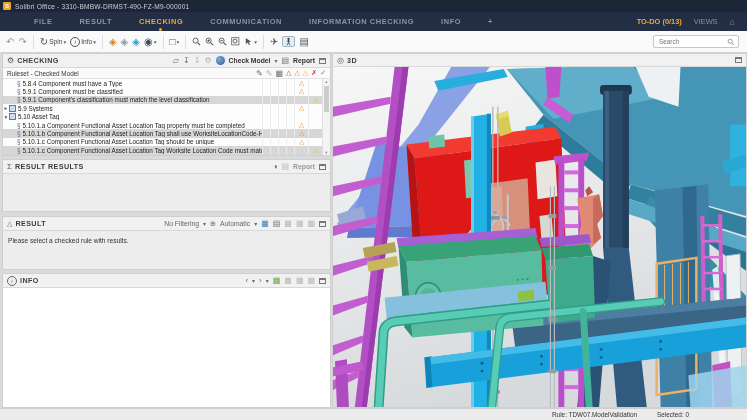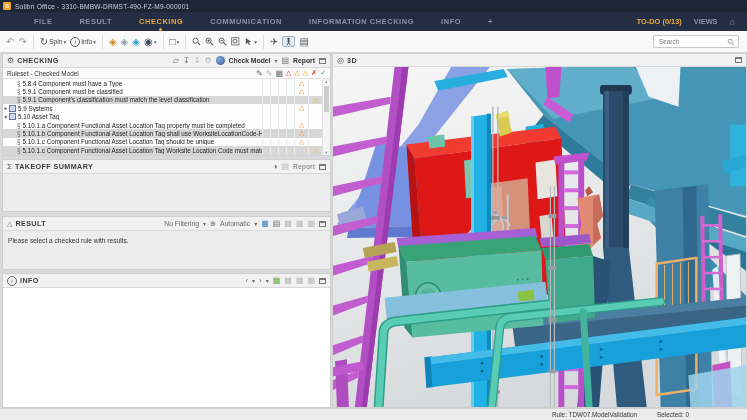--- a/index.html
+++ b/index.html
@@ -14,21 +14,21 @@
   
   .menubar{position:absolute;left:0;top:12px;width:747px;height:19px;background:#232e45;
            display:flex;align-items:center;box-sizing:border-box;padding:0 12px 0 34px;}
   .menu-item{color:#8a93a8;font-size:7.4px;font-weight:bold;letter-spacing:.6px;margin-right:27px;
              position:relative;cursor:default;}
   .menu-item.active{color:#e8a93a;}
   .menu-item.active::after{content:"";position:absolute;left:45%;bottom:-5px;width:3px;height:3px;
              border-radius:50%;background:#e8a93a;}
   .menu-right{margin-left:auto;display:flex;align-items:center;gap:12px;}
   .todo{color:#e8a93a;font-size:7.4px;font-weight:bold;}
-  .views{color:#8a93a8;font-size:7.4px;font-weight:bold;}
+  .views{color:#8a93a8;font-size:7.4px;font-weight:normal;}
   .home{color:#9aa3b8;font-size:9px;}
   
   .toolbar{position:absolute;left:0;top:31px;width:747px;height:22px;background:#fafafa;
            border-bottom:1px solid #d4d4d4;display:flex;align-items:center;box-sizing:border-box;
            padding:0 8px 0 4px;color:#4a4a4a;}
   .tbtn{display:flex;align-items:center;font-size:10px;color:#555;margin:0 2px;gap:1px;}
   .tbtn .lbl{font-size:6.6px;color:#444;}
   .tbtn .dd{font-size:5.5px;color:#666;}
   .tsep{width:1px;height:14px;background:#ddd;margin:0 4px;}
   .gem1{color:#d4881f;} .gem2{color:#8d98a5;} .gem3{color:#2f9ad0;}
@@ -337,21 +337,21 @@
         <span>▴</span>
         <span class="thumb"></span>
         <span class="sdown">▾</span>
       </div>
     </div>
   </div>
 
   <div class="panel" style="left:2px;top:159px;width:329px;height:53px;">
     <div class="phead">
       <span class="picon">Σ</span>
-      <span class="ptitle">TAKEOFF SUMMARY</span>
+      <span class="ptitle">RESULT RESULTS</span>
       <span class="right">
         <span class="hicon">◑</span>
         <span class="hicon dim">▤</span>
         <span class="hlabel" style="color:#999;">Report</span>
         <span class="winbox"></span>
       </span>
     </div>
     <div class="panelbody" style="height:37px;"></div>
   </div>
 

